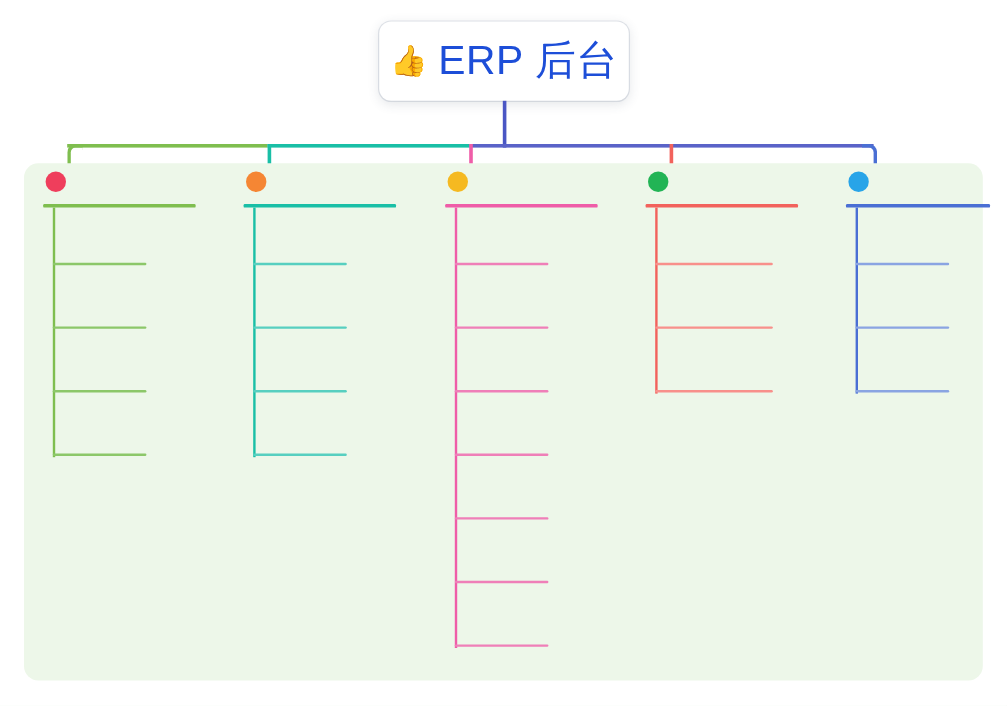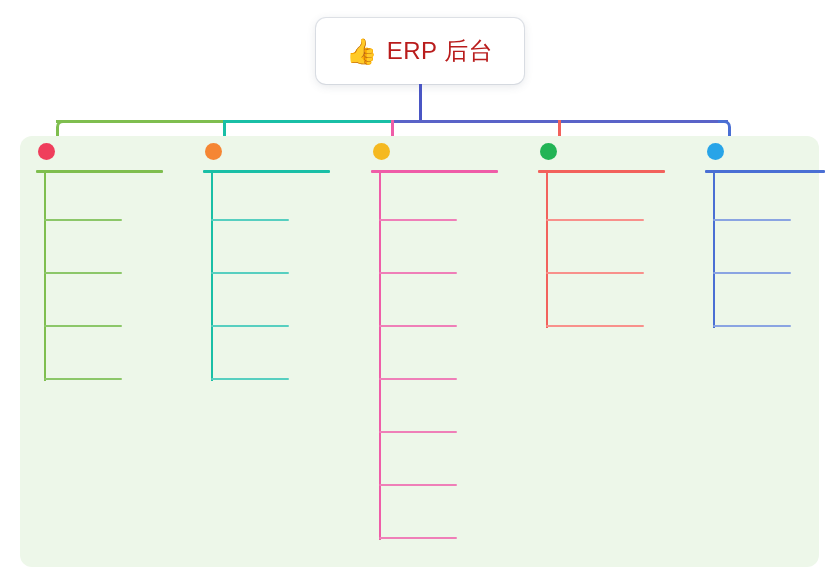--- a/index.html
+++ b/index.html
@@ -31,22 +31,22 @@
     justify-content: center;
     gap: 9px;
     box-sizing: border-box;
   }
   #root-emoji {
     font-size: 25px;
     line-height: 1;
     display: block;
   }
   #root-title {
-    font-size: 24px;
-    color: #b91c1c;
+    font-size: 34px;
+    color: #1d4ed8;
     letter-spacing: 0.5px;
     white-space: nowrap;
   }
 
   
   .conn {
     position: absolute;
   }
   .corner-left {
     border-left: 3px solid;

